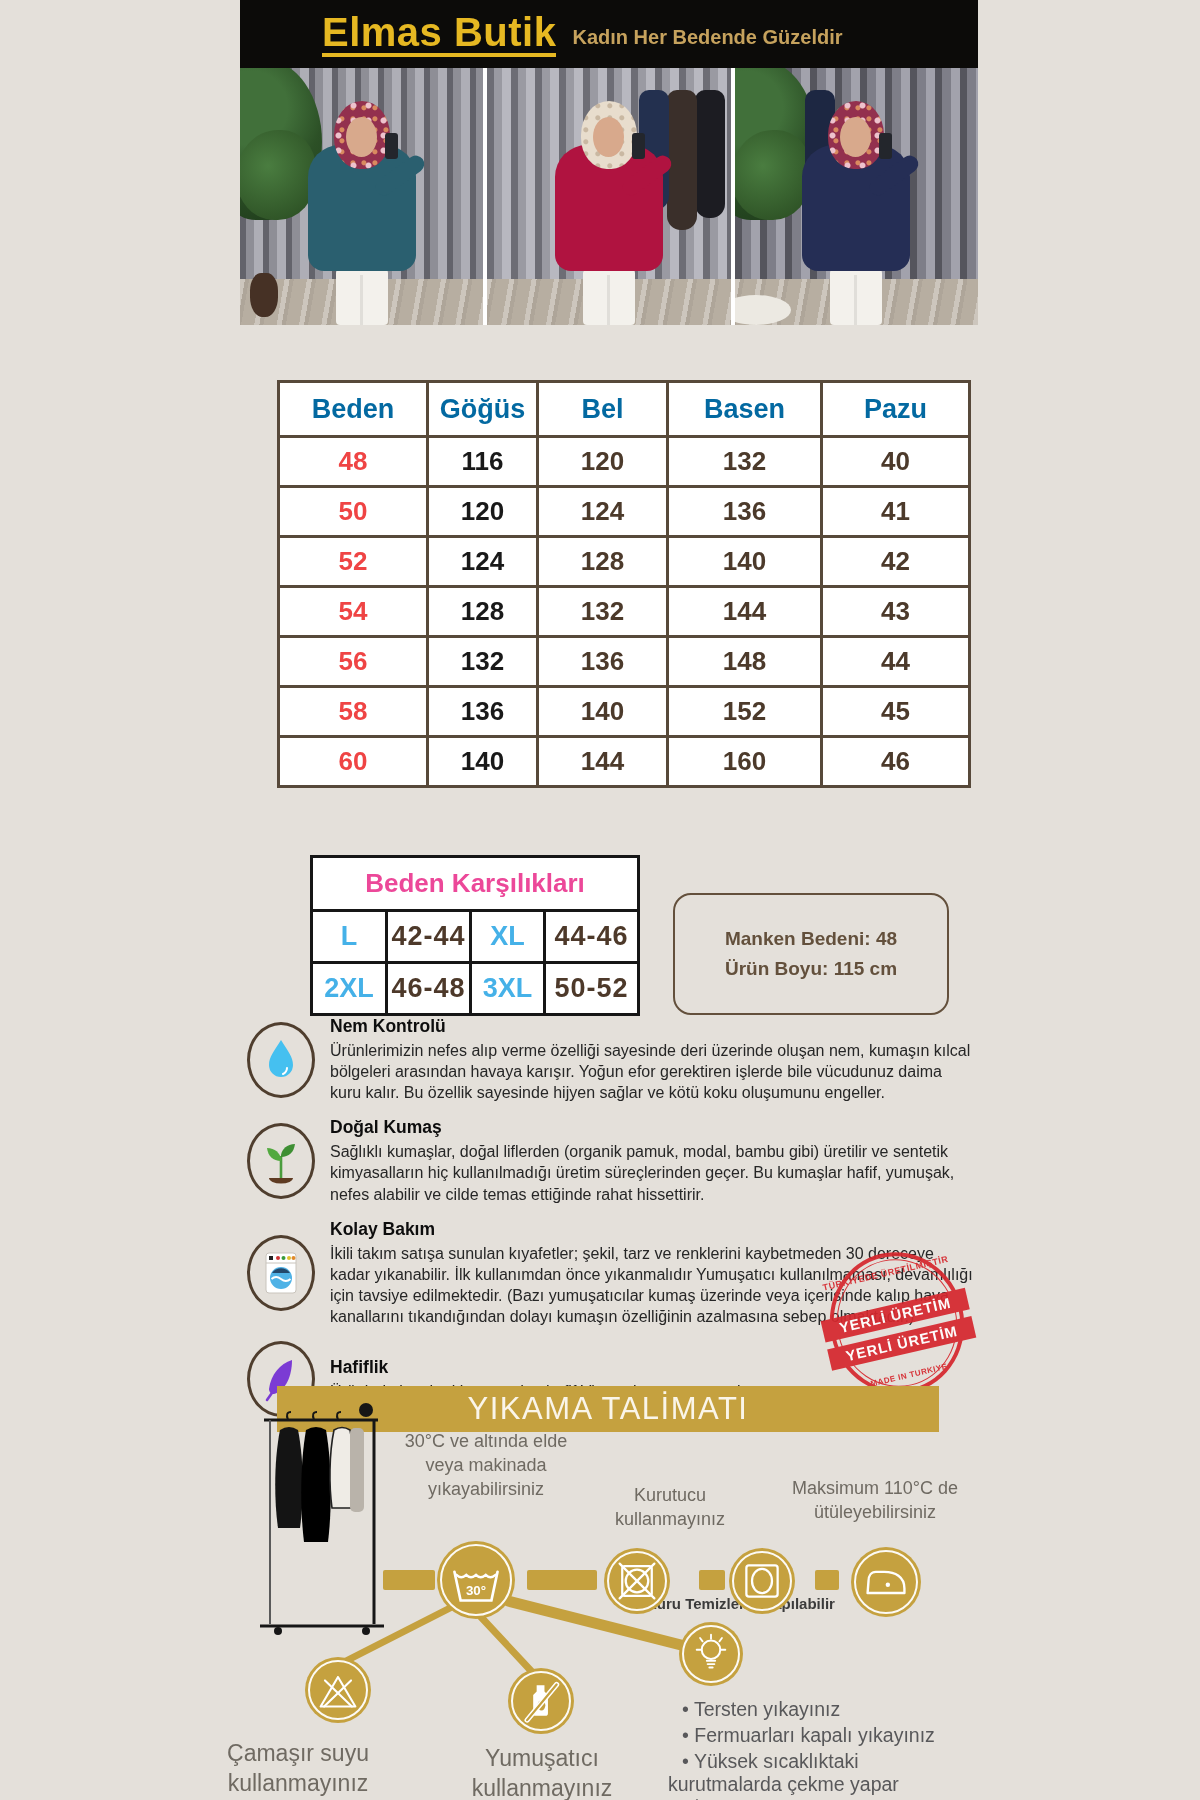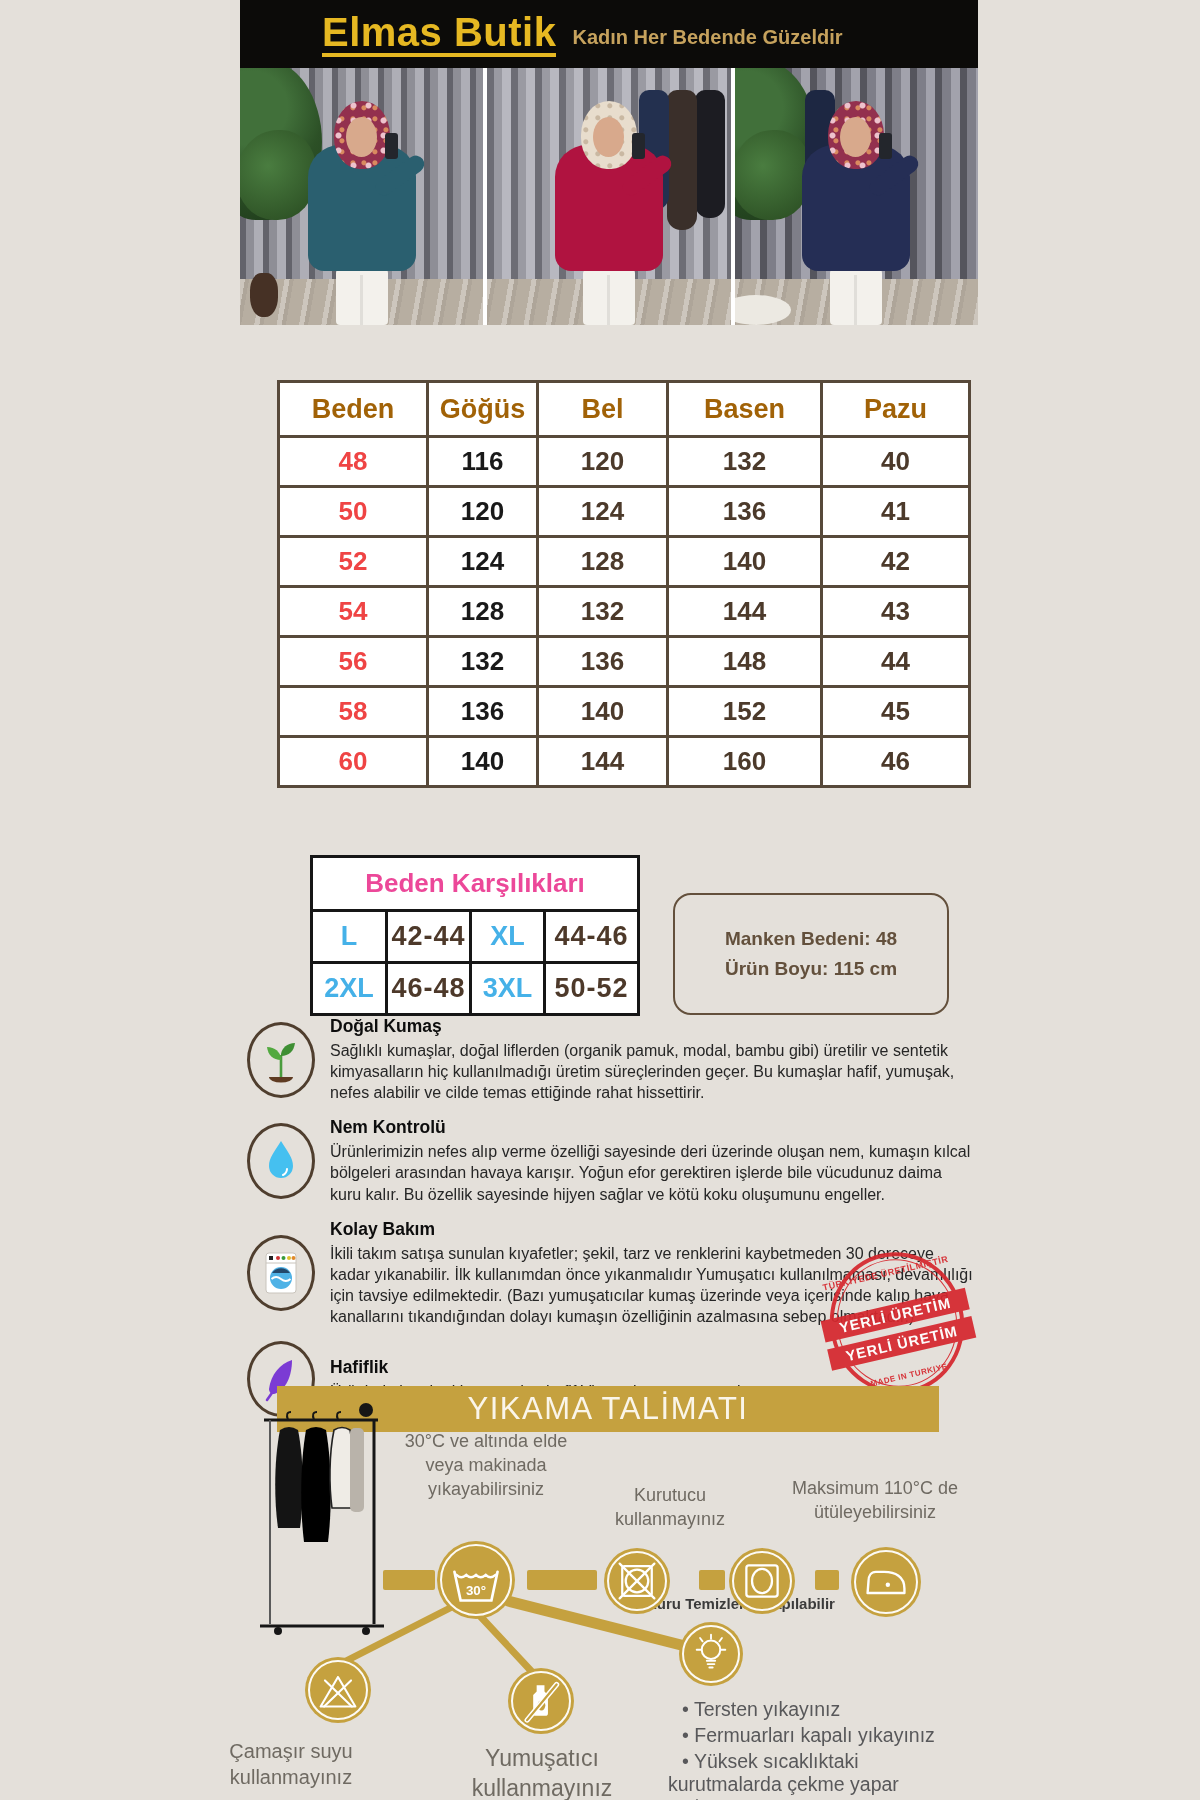--- a/index.html
+++ b/index.html
@@ -30,21 +30,21 @@
   .phone{position:absolute;right:44px;top:40px;width:13px;height:26px;background:#23262c;border-radius:3px;}
   .hijab{position:absolute;left:52px;top:8px;width:56px;height:68px;border-radius:50% 50% 46% 46%;}
   .hijab.pat1{background-color:#93304e;background-image:radial-gradient(circle at 30% 30%,#eec2cd 2.5px,transparent 3.5px),radial-gradient(circle at 72% 62%,#d98a5f 2px,transparent 3px);background-size:15px 15px,11px 11px;}
   .hijab.pat2{background-color:#e8ddcd;background-image:radial-gradient(circle at 40% 40%,#c9b8a2 2px,transparent 3px);background-size:12px 12px;}
   .face{position:absolute;left:64px;top:24px;width:31px;height:40px;background:#d8a98c;border-radius:50%;}
 
   
   table{border-collapse:collapse;}
   .size-table{position:absolute;left:277px;top:380px;width:691px;table-layout:fixed;}
   .size-table td{background:#fff;border:3px solid #57493a;text-align:center;vertical-align:middle;height:45px;font-size:26px;font-weight:bold;}
-  .size-table tr.hd td{height:50px;color:#a16207;font-size:27px;}
+  .size-table tr.hd td{height:50px;color:#0369a1;font-size:27px;}
   .size-table td.c0{color:#ef4444;}
   .size-table td.c1{color:#191919;}
   .size-table td.c2,.size-table td.c3,.size-table td.c4{color:#4c3a2b;}
 
   
   .size-map{position:absolute;left:310px;top:855px;width:327px;table-layout:fixed;}
   .size-map td{background:#fff;border:3px solid #161616;text-align:center;vertical-align:middle;height:47px;font-size:27px;font-weight:bold;}
   .size-map td.title{color:#ec4899;font-size:26px;height:49px;}
   .size-map td.ltr{color:#45b1e8;}
   .size-map td.rng{color:#4d392a;letter-spacing:1px;}
@@ -72,21 +72,21 @@
   
   .banner{position:absolute;left:277px;top:1386px;width:662px;height:46px;background:#c5a13f;color:#faf5e9;display:flex;align-items:center;justify-content:center;font-size:31px;letter-spacing:1.5px;}
 
   
   .rack{position:absolute;left:258px;top:1398px;}
   .care-label{position:absolute;color:#6f6a62;font-size:18px;line-height:1.32;text-align:center;}
   .lbl-wash{left:395px;top:1430px;width:182px;}
   .lbl-dryer{left:580px;top:1484px;width:180px;}
   .lbl-iron{left:782px;top:1477px;width:186px;}
   .lbl-dryclean{position:absolute;left:646px;top:1595px;width:200px;font-size:15px;font-weight:bold;color:#3b3b3b;}
-  .lbl-bleach{left:202px;top:1738px;width:178px;font-size:20px;}
+  .lbl-bleach{left:209px;top:1738px;width:178px;font-size:23px;}
   .lbl-soft{left:452px;top:1743px;width:180px;font-size:23px;}
   .gdash{position:absolute;height:20px;background:#c5a13f;border-radius:2px;}
   .gcirc{position:absolute;border-radius:50%;background:#c5a13f;}
   .gcirc::before{content:"";position:absolute;inset:3px;border:2px solid rgba(255,255,255,.95);border-radius:50%;}
   .gcirc svg{position:absolute;inset:0;width:100%;height:100%;}
   .fan{position:absolute;left:240px;top:1530px;}
   .notes{position:absolute;left:668px;top:1698px;width:274px;margin:0;padding:0;list-style:none;color:#58585a;font-size:19.5px;line-height:1.18;}
   .notes li{text-indent:14px;margin-bottom:3px;}
   .notes li::before{content:"•  ";}
 </style>
@@ -239,42 +239,42 @@
     </table>
 
   <div class="model-box">
     <div>Manken Bedeni: 48</div>
     <div>Ürün Boyu: 115 cm</div>
   </div>
 
   <div class="features">
     <div class="feature">
       <div class="fcircle">
+        <svg width="38" height="46" viewBox="0 0 38 46">
+          <path d="M19 3 C26 14 31 20 31 28 a12 12 0 0 1 -24 0 C7 20 12 14 19 3 Z" fill="#45c0f0"></path>
+          <path d="M25 31 a7 7 0 0 1 -4 6" stroke="#ffffff" stroke-width="2" fill="none" stroke-linecap="round"></path>
+        </svg>
+      </div>
+      <div>
+        <div class="ftitle">Nem Kontrolü</div>
+        <div class="ftext">Ürünlerimizin nefes alıp verme özelliği sayesinde deri üzerinde oluşan nem, kumaşın kılcal bölgeleri arasından havaya karışır. Yoğun efor gerektiren işlerde bile vücudunuz daima  kuru kalır. Bu özellik sayesinde  hijyen sağlar ve kötü koku oluşumunu engeller.</div>
+      </div>
+    </div>
+    <div class="feature">
+      <div class="fcircle">
         <svg width="40" height="46" viewBox="0 0 40 46">
           <path d="M20 40 C20 31 20 25 20 18" stroke="#4a9c3d" stroke-width="2.6" fill="none"></path>
           <path d="M20 23 C12 23 7 18 6 10 C14 10 19 15 20 21 Z" fill="#52a93f"></path>
           <path d="M20 19 C28 19 33 14 34 6 C26 6 21 11 20 17 Z" fill="#3e8f33"></path>
           <path d="M8 40 a12 5.5 0 0 0 24 0 z" fill="#5f3b22"></path>
         </svg>
       </div>
       <div>
         <div class="ftitle">Doğal Kumaş</div>
         <div class="ftext">Sağlıklı  kumaşlar, doğal liflerden (organik pamuk, modal, bambu gibi) üretilir ve sentetik kimyasalların hiç kullanılmadığı üretim süreçlerinden geçer. Bu kumaşlar hafif, yumuşak, nefes alabilir ve cilde temas ettiğinde rahat hissettirir.</div>
-      </div>
-    </div>
-    <div class="feature">
-      <div class="fcircle">
-        <svg width="38" height="46" viewBox="0 0 38 46">
-          <path d="M19 3 C26 14 31 20 31 28 a12 12 0 0 1 -24 0 C7 20 12 14 19 3 Z" fill="#45c0f0"></path>
-          <path d="M25 31 a7 7 0 0 1 -4 6" stroke="#ffffff" stroke-width="2" fill="none" stroke-linecap="round"></path>
-        </svg>
-      </div>
-      <div>
-        <div class="ftitle">Nem Kontrolü</div>
-        <div class="ftext">Ürünlerimizin nefes alıp verme özelliği sayesinde deri üzerinde oluşan nem, kumaşın kılcal bölgeleri arasından havaya karışır. Yoğun efor gerektiren işlerde bile vücudunuz daima  kuru kalır. Bu özellik sayesinde  hijyen sağlar ve kötü koku oluşumunu engeller.</div>
       </div>
     </div>
     <div class="feature">
       <div class="fcircle">
         <svg width="42" height="48" viewBox="0 0 42 48">
           <rect x="6" y="4" width="30" height="40" rx="3" fill="#ffffff" stroke="#c9c4bc" stroke-width="1"></rect>
           <rect x="9" y="7" width="4" height="4" fill="#222222"></rect>
           <circle cx="18" cy="9" r="2" fill="#d03333"></circle>
           <circle cx="23.5" cy="9" r="2" fill="#3a9a3a"></circle>
           <circle cx="29" cy="9" r="2" fill="#e0c22c"></circle>

